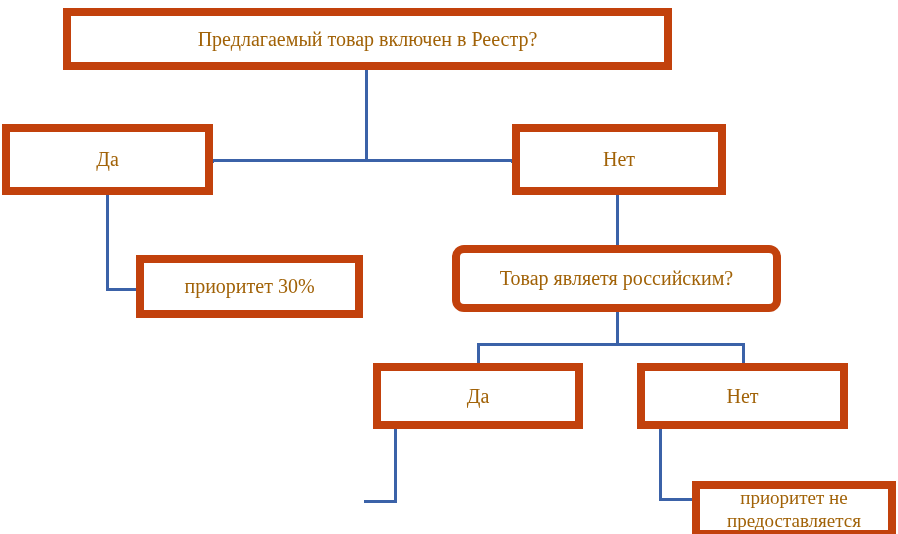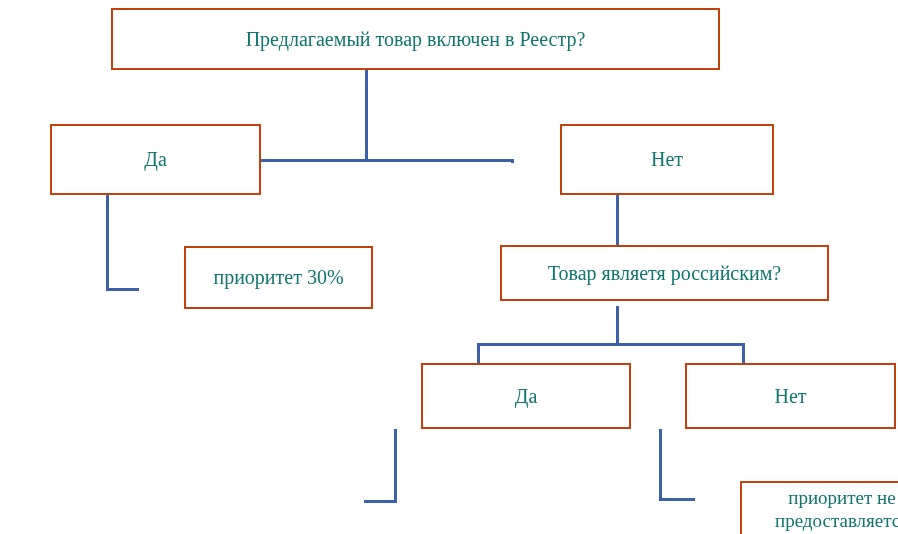--- a/index.html
+++ b/index.html
@@ -11,31 +11,30 @@
     position: relative;
     width: 898px;
     height: 534px;
     background: #ffffff;
     overflow: hidden;
     font-family: "Liberation Serif", "DejaVu Serif", serif;
   }
   .node {
     position: absolute;
     box-sizing: border-box;
-    border: 2px solid #c2410c;
+    border: 8px solid #c2410c;
     background: #ffffff;
     display: flex;
     align-items: center;
     justify-content: center;
     text-align: center;
-    color: #0f766e;
+    color: #a16207;
     font-size: 20px;
     line-height: 1.15;
     z-index: 2;
-    margin-left: 48px;
   }
   .node.two-line {
     font-size: 19px;
     line-height: 1.2;
   }
   .node .label {
     display: block;
     padding: 0 6px;
     white-space: pre-line;
   }
@@ -78,25 +77,25 @@
   </div>
 
   <div class="node" style="left:2px; top:124px; width:211px; height:71px;">
     <span class="label">Да</span>
   </div>
 
   <div class="node" style="left:512px; top:124px; width:214px; height:71px;">
     <span class="label">Нет</span>
   </div>
 
-  <div class="node" style="left:136px; top:246px; width:189px; height:63px;">
+  <div class="node" style="left:136px; top:255px; width:227px; height:63px;">
     <span class="label">приоритет 30%</span>
   </div>
 
-  <div class="node" style="left:452px; top:245px; width:329px; height:56px;">
+  <div class="node" style="left:452px; top:245px; width:329px; height:67px;border-radius:12px;">
     <span class="label">Товар являетя российским?</span>
   </div>
 
   <div class="node" style="left:373px; top:363px; width:210px; height:66px;">
     <span class="label">Да</span>
   </div>
 
   <div class="node" style="left:637px; top:363px; width:211px; height:66px;">
     <span class="label">Нет</span>
   </div>

